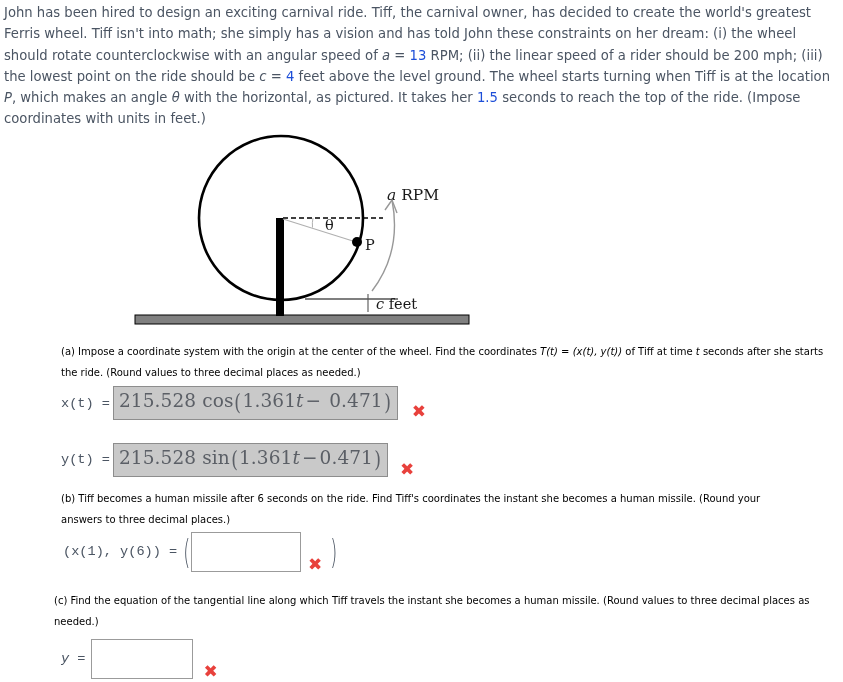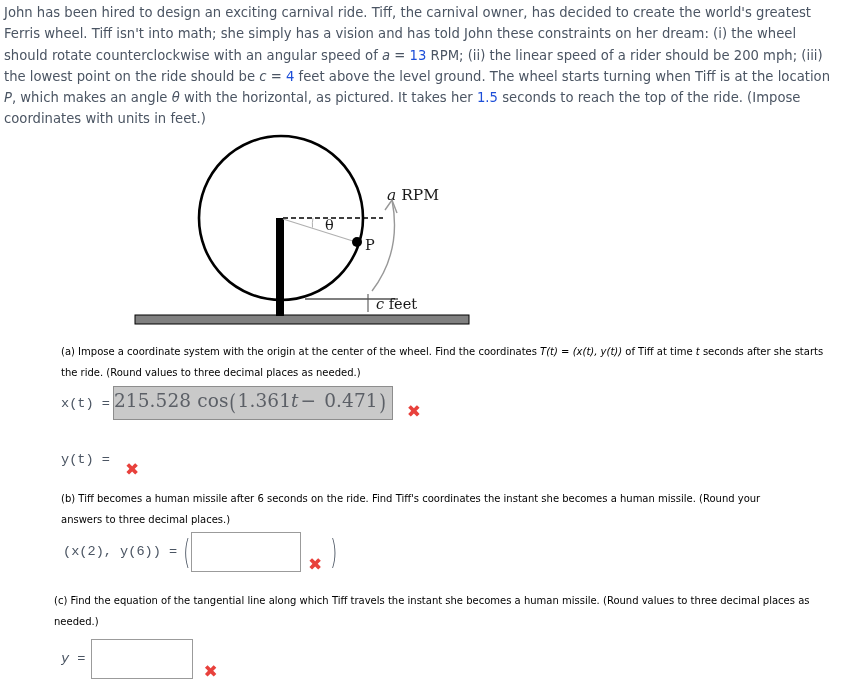--- a/index.html
+++ b/index.html
@@ -67,21 +67,21 @@
   .lhs i { font-style: italic; }
 
   
   .mathbox {
     background: #c9c9c9;
     border: 1px solid #8d8d8d;
     color: #5b5f66;
     font-family: "DejaVu Serif", "Liberation Serif", serif;
     font-size: 18.5px;
     line-height: 1;
-    padding: 4px 5px 5px 0;
+    padding: 4px 5px 5px 5px;
     white-space: nowrap;
     letter-spacing: 0.1px;
   }
   .mathbox .op { padding: 0 2px; }
   .mathbox .paren {
     font-size: 23px;
     vertical-align: -3px;
     display: inline-block;
     transform: scaleX(0.75);
   }
@@ -159,27 +159,30 @@
 <div class="ansrow" style="left:61px; top:386px;">
   <span class="lhs" style="width:52px;">x(t)  =</span>
   <span class="mathbox">
     <span>215.528</span>&nbsp;<span>cos</span><span class="paren">(</span><span>1.361</span><var>t</var><span class="op">−</span>&nbsp;<span>0.471</span><span class="paren">)</span>
   </span>
   <span class="xmark" style="margin-left:14px; margin-top:16px;">✖</span>
 </div>
 
 <div class="ansrow" style="left:61px; top:441px;">
   <span class="lhs" style="width:52px;">y(t)  =</span>
+  <span class="mathbox">
+    <span>215.528</span>&nbsp;<span>sin</span><span class="paren">(</span><span>1.361</span><var>t</var><span class="op">−</span><span>0.471</span><span class="paren">)</span>
+  </span>
   <span class="xmark" style="margin-left:12px; margin-top:20px;">✖</span>
 </div>
 
 <div class="qblock" id="qb-text">(b) Tiff becomes a human missile after 6 seconds on the ride. Find Tiff's coordinates the instant she becomes a human missile. (Round your answers to three decimal places.)</div>
 
 <div class="ansrow" style="left:63px; top:530px;">
-  <span class="lhs" style="margin-right:4px;">(x(2), y(6))  =</span>
+  <span class="lhs" style="margin-right:4px;">(x(1), y(6))  =</span>
   <span class="bigparen">(</span>
   <input class="inputbox" style="width: 104px; height: 36px; margin-left: -2px;" type="text" value="">
   <span class="xmark" style="margin-left:7px; margin-top:26px;">✖</span>
   <span class="bigparen" style="margin-left:6px;">)</span>
 </div>
 
 <div class="qblock" id="qc-text">(c) Find the equation of the tangential line along which Tiff travels the instant she becomes a human missile. (Round values to three decimal places as needed.)</div>
 
 <div class="ansrow" style="left:61px; top:637px;">
   <span class="lhs" style="margin-right:6px;"><i>y =</i></span>

